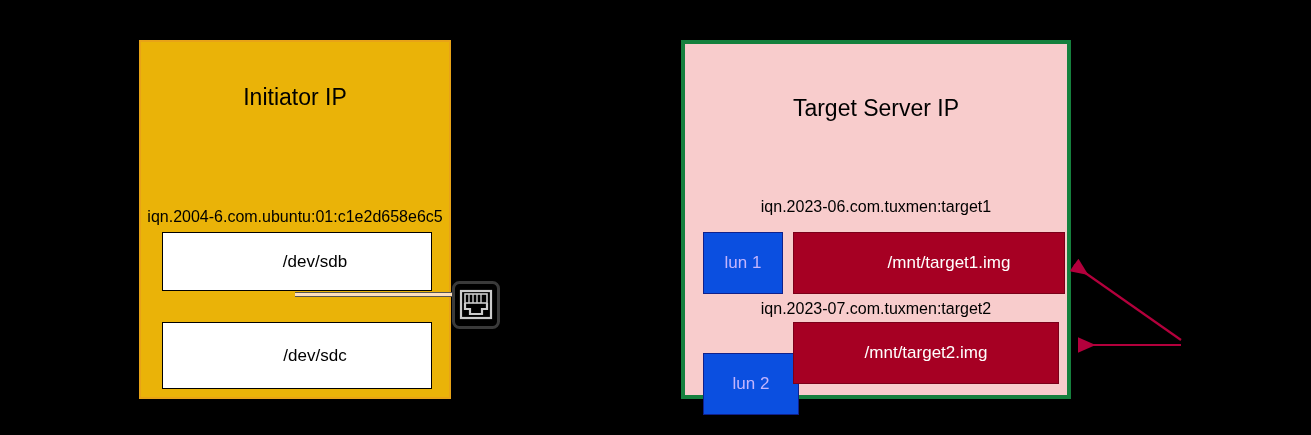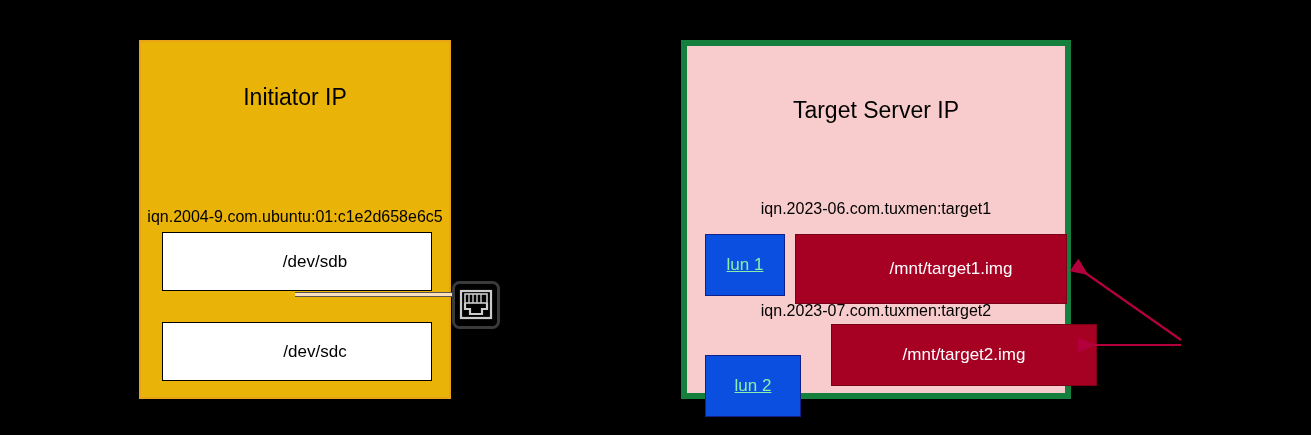--- a/index.html
+++ b/index.html
@@ -31,21 +31,21 @@
     height: 359px;
     background: #eab308;
     border: 2px solid #e8a317;
   }
   #target-panel {
     left: 681px;
     top: 40px;
     width: 390px;
     height: 359px;
     background: #f8cccc;
-    border: 6px solid #15803d;
+    border: 4px solid #15803d;
   }
 
   
   .panel-title {
     position: absolute;
     left: 0;
     width: 100%;
     text-align: center;
     color: #000000;
     font-size: 23px;
@@ -109,54 +109,53 @@
   #device-sdb {
     left: 21px;
     top: 190px;
     width: 270px;
     height: 59px;
   }
   #device-sdc {
     left: 21px;
     top: 280px;
     width: 270px;
-    height: 59px;
+    height: 67px;
   }
 
   
   .lun-box {
     position: absolute;
     box-sizing: border-box;
     background: #0b4fe0;
     border: 1px solid #10218b;
-    color: #86efac;
+    color: #c4b5fd;
     font-size: 17px;
     display: flex;
     align-items: center;
     justify-content: center;
     white-space: nowrap;
-    text-decoration: underline;
   }
   #lun-1 { left: 18px; top: 188px; width: 80px; height: 62px; }
   #lun-2 { left: 18px; top: 278px; width: 96px; height: 62px; margin-top: 31px; }
 
   .img-box {
     position: absolute;
     box-sizing: border-box;
     background: #a60023;
     border: 1px solid #7a0019;
     color: #ffffff;
     font-size: 17px;
     display: flex;
     align-items: center;
     justify-content: center;
     white-space: nowrap;
   }
-  #target1-img { left: 108px; top: 188px; width: 272px; height: 70px; padding-left: 40px; }
-  #target2-img { left: 108px; top: 278px; width: 266px; height: 62px; margin-left: 36px; }
+  #target1-img { left: 108px; top: 188px; width: 272px; height: 62px; padding-left: 40px; }
+  #target2-img { left: 108px; top: 278px; width: 266px; height: 62px; }
 
   
   #link-line {
     position: absolute;
     left: 295px;
     top: 292px;
     width: 160px;
     height: 3px;
     background: #ffe0bd;
     border-top: 1px solid #555555;
@@ -182,21 +181,21 @@
 </style>
 </head>
 <body>
 
 <div id="canvas">
 
   <div class="panel" id="initiator-panel">
 
     <div class="panel-title" id="initiator-title">Initiator IP</div>
 
-    <div class="iqn-label" id="initiator-iqn">iqn.2004-9.com.ubuntu:01:c1e2d658e6c5</div>
+    <div class="iqn-label" id="initiator-iqn">iqn.2004-6.com.ubuntu:01:c1e2d658e6c5</div>
 
     <div class="device-box" id="device-sdb">/dev/sdb</div>
 
     <div class="device-box" id="device-sdc">/dev/sdc</div>
   </div>
 
   <div id="link-line"></div>
 
   <div id="ethernet-port">
     <svg width="48" height="48" viewBox="0 0 48 48" xmlns="http://www.w3.org/2000/svg">

